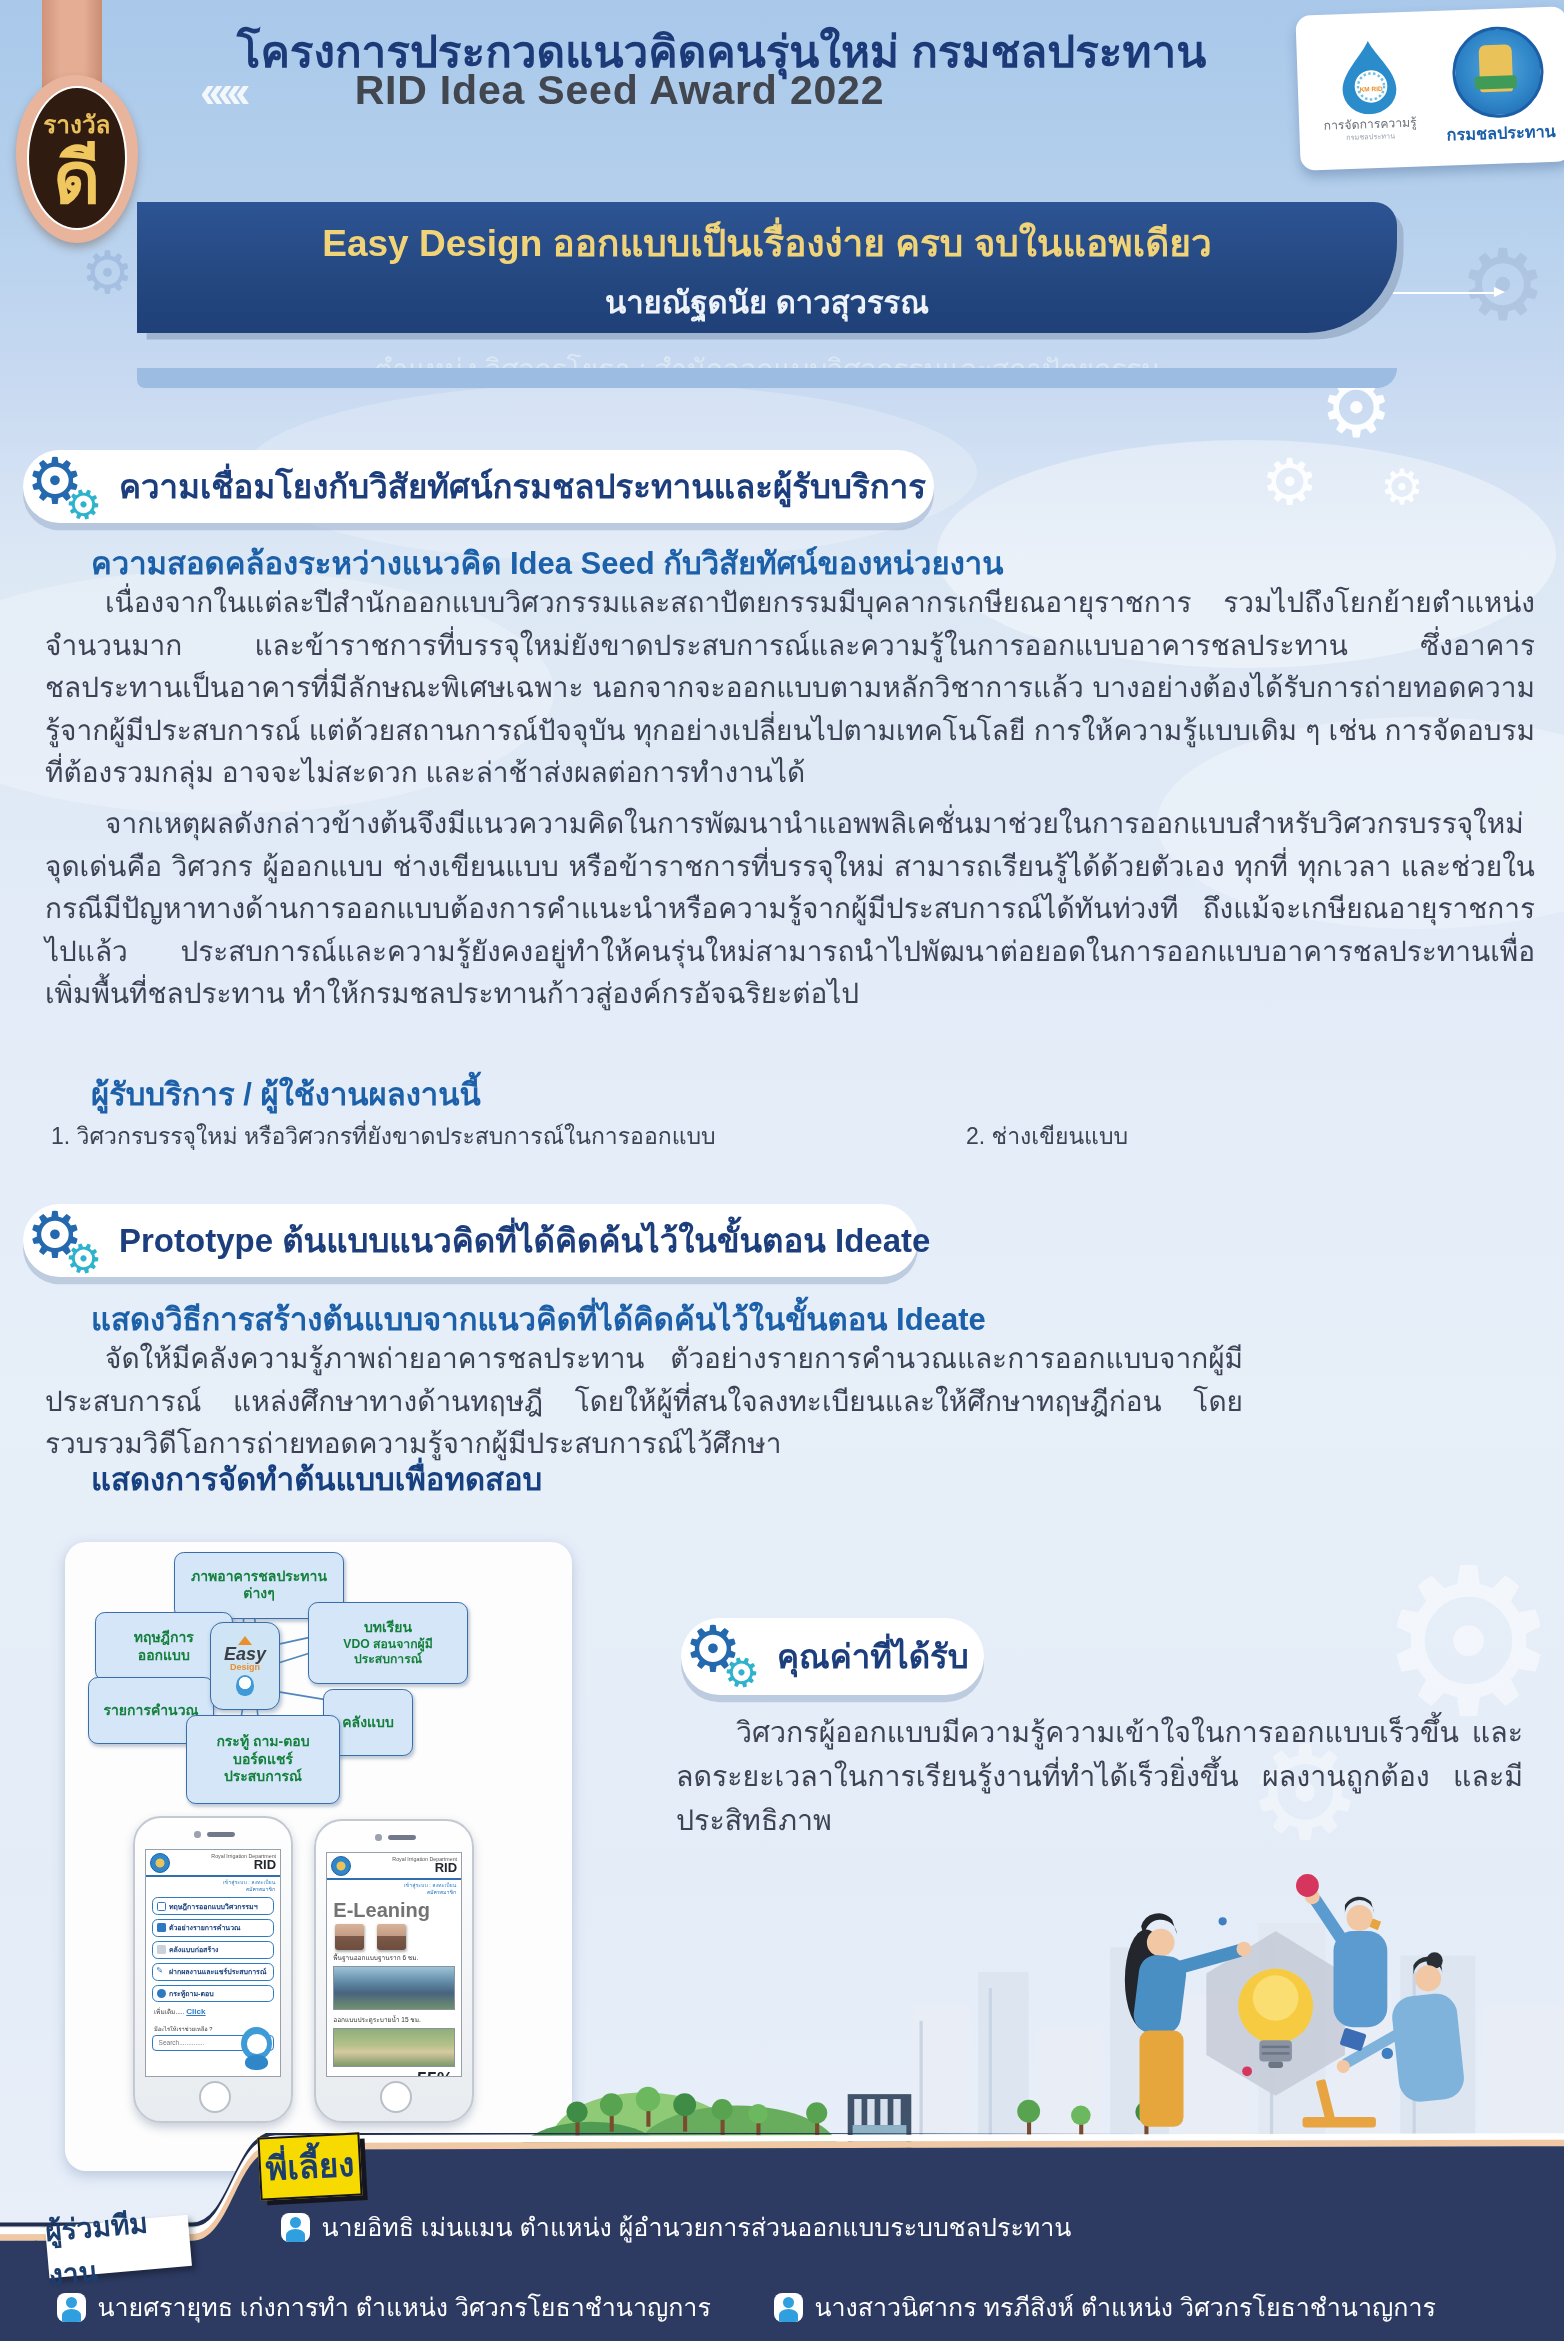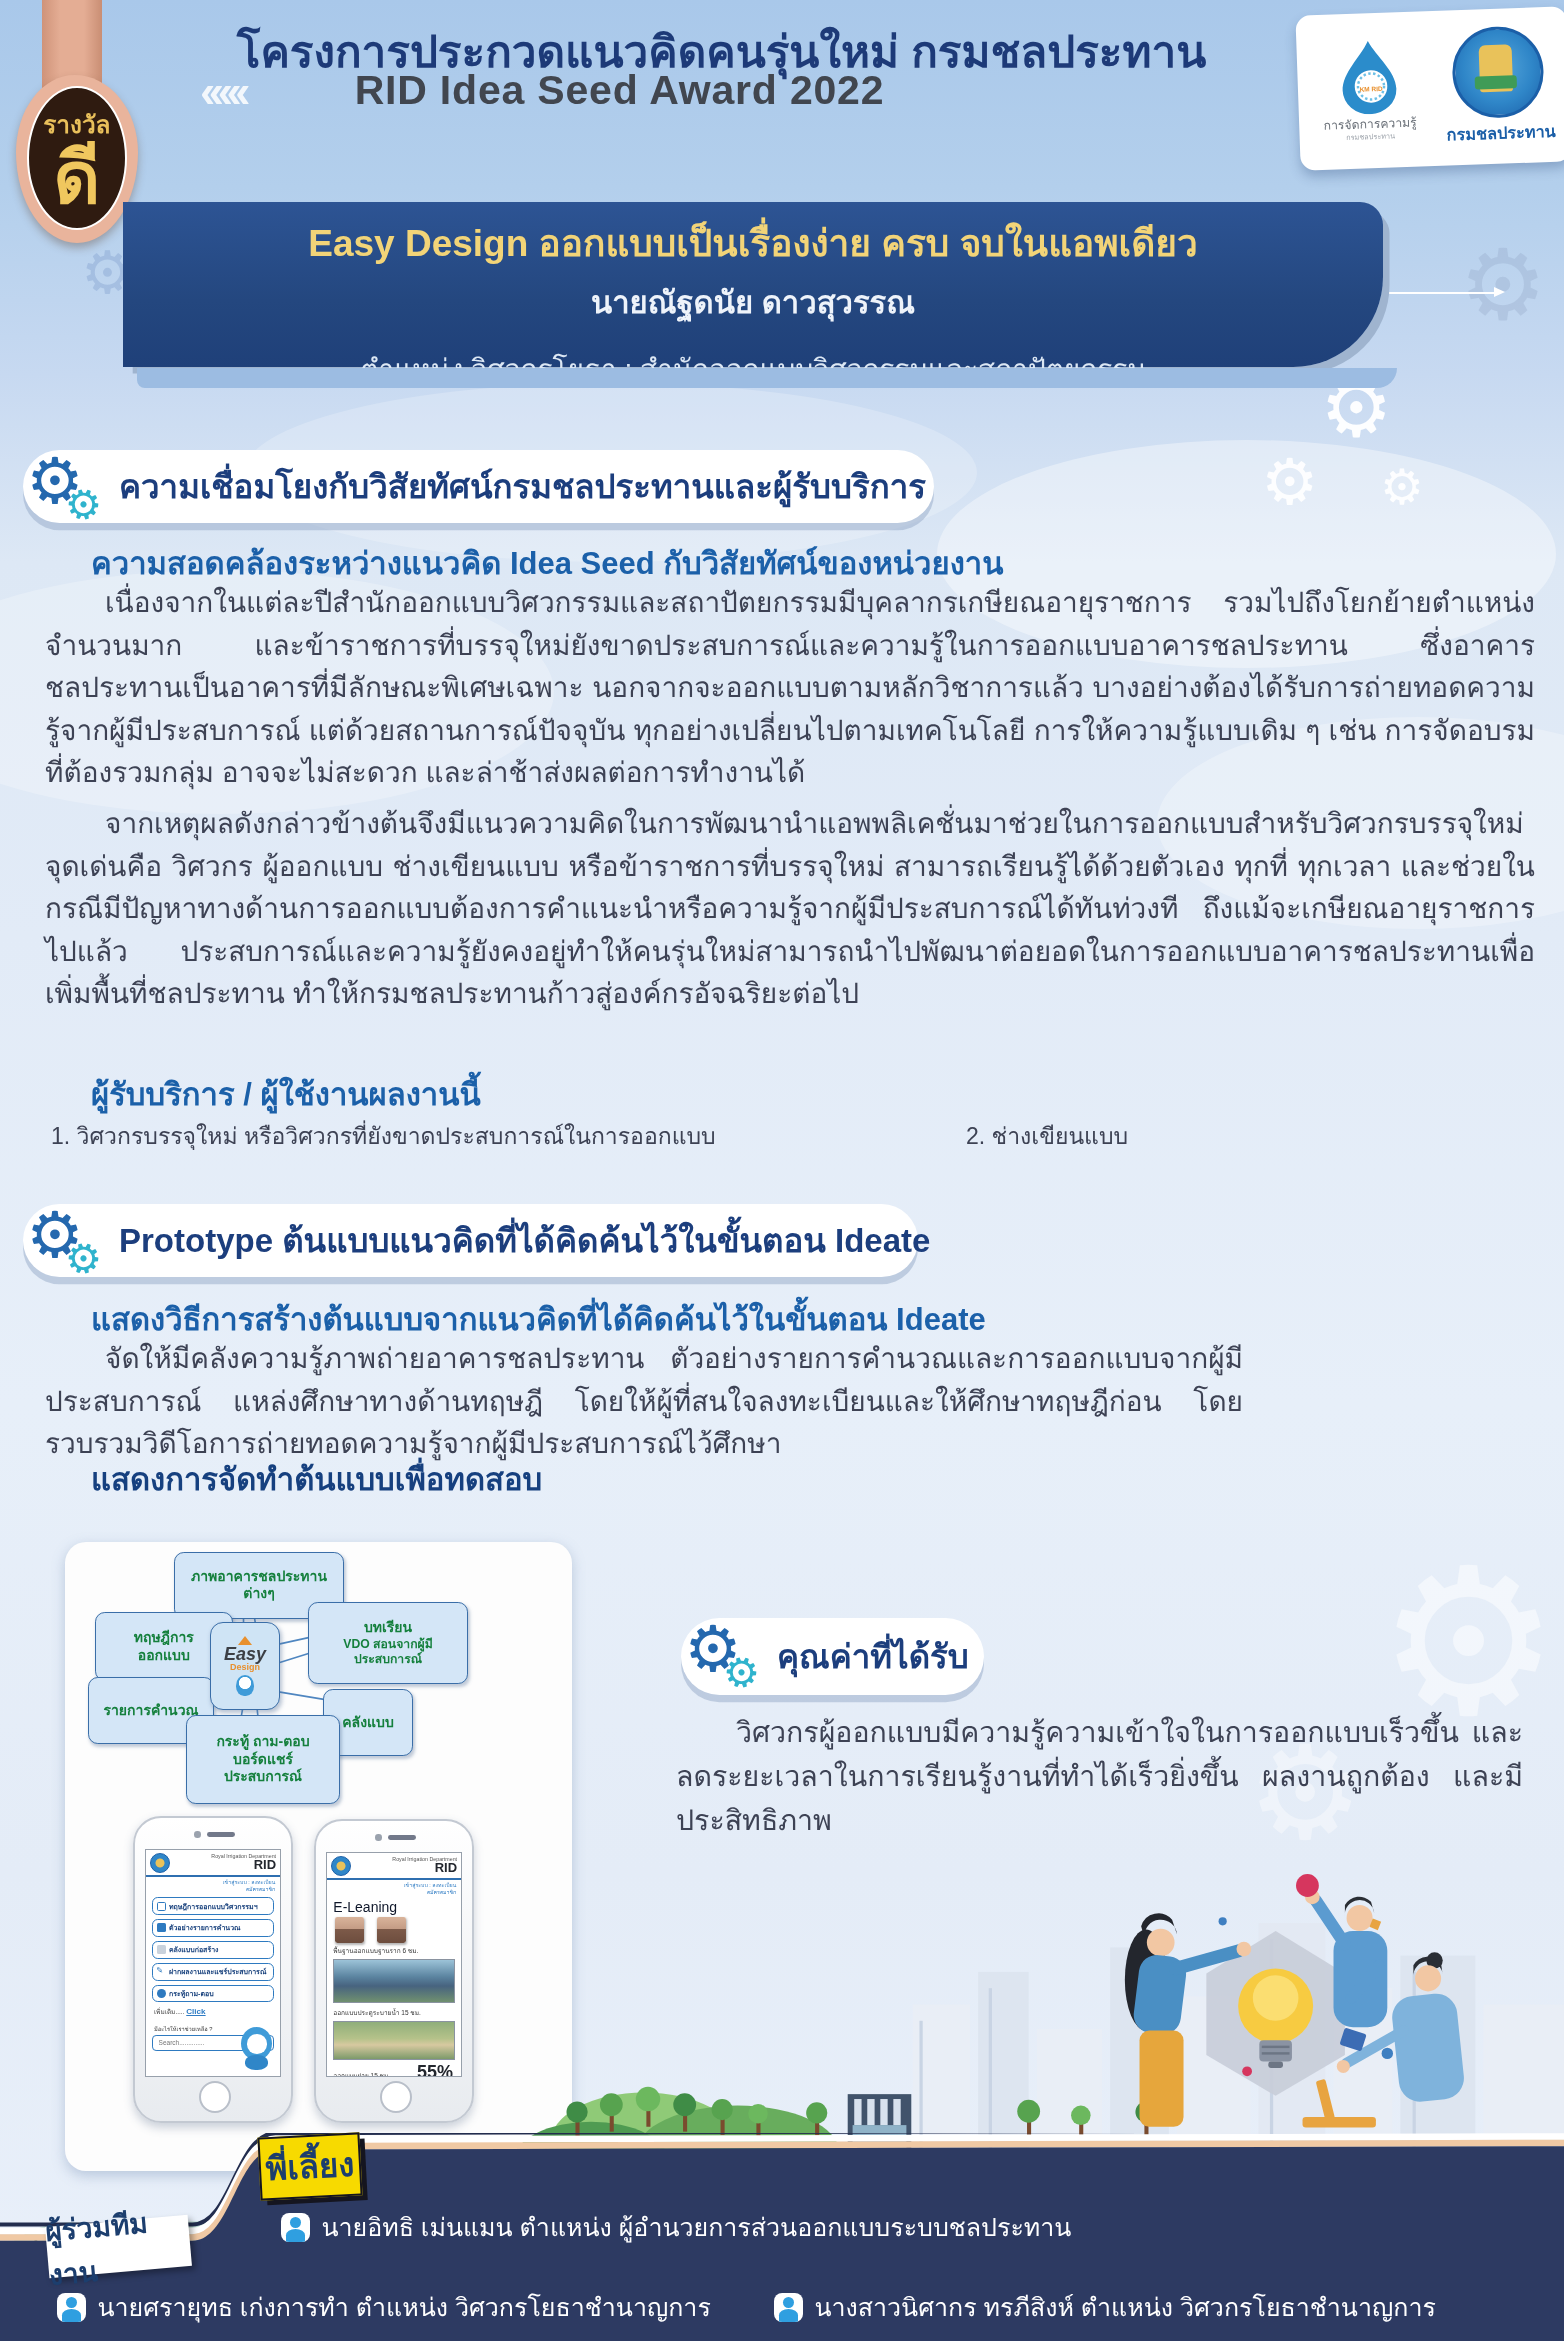--- a/index.html
+++ b/index.html
@@ -88,21 +88,21 @@
   .more-row{font-size:6.5px;color:#444;padding:4.9px 0 0 8.1px;}
   .more-link{color:#2f7cc4;font-weight:bold;font-size:8.1px;text-decoration:underline;}
   .help-row{font-size:5.7px;color:#333;padding:6.5px 0 0.8px 8.1px;}
   .search-box{margin:0 6.5px;border:1.6px solid #2e7ac0;border-radius:4.1px;display:flex;align-items:center;height:14.7px;padding:0 3.3px;background:#fff;}
   .search-box input{border:none;outline:none;font-size:6.5px;color:#666;width:81px;background:transparent;}
   .mic{width:4.1px;height:7.3px;border-radius:2.4px;background:#6b7280;margin-left:auto;}
   .mascot{position:absolute;right:6.5px;bottom:4.9px;width:34px;height:44px;}
   .mascot .hood{position:absolute;left:1.6px;top:0;width:31px;height:33px;border-radius:50%;background:#3f9bd8;}
   .mascot .face{position:absolute;left:7.3px;top:7.3px;width:19.6px;height:19.6px;border-radius:50%;background:#fff;}
   .mascot .body{position:absolute;left:5.7px;top:28px;width:23px;height:14.7px;border-radius:45%;background:#2f86c8;}
-  .el-title{font-size:14px;font-weight:normal;color:#0f172a;padding:3.3px 0 1.6px 6.5px;}
+  .el-title{font-size:20px;font-weight:bold;color:#737373;padding:3.3px 0 1.6px 6.5px;}
   .cube{width:29px;height:26px;border-radius:2.4px;background:linear-gradient(180deg,#d9b49b 0%,#c49c85 45%,#7d5a49 46%,#6d4d3e 100%);box-shadow:0.8px 1.6px 2.4px rgba(0,0,0,.3);}
   .el-caption{font-size:6.5px;color:#333;padding:3.3px 0 1.6px 6.5px;}
   .photo{margin:1.6px 6.5px;border:0.8px solid #8a93a0;}
   .progress-num{font-size:18px;color:#23272e;font-weight:bold;}
 
   
   .value-text{position:absolute;font-size:28.5px;line-height:1.55;color:#3d4254;text-align:justify;text-indent:60px;}
 
   
   .tag-yellow{position:absolute;background:#f7da00;border:2.4px solid #15151f;box-shadow:5.7px 5.7px 0 -0.8px #15151f;
@@ -160,21 +160,21 @@
   </div>
 
   <div class="ribbon" style="left:42px;top:0;width:60px;height:139px;"></div>
   <div class="scallop" style="left:16.3px;top:75px;width:122px;height:168px;">
     <div class="badge-inner" style="left:10.6px;top:11.4px;width:96px;height:140px;">
       <div class="badge-top">รางวัล</div>
       <div class="badge-award">ดี</div>
     </div>
   </div>
 
-  <div class="banner" style="left:123px;top:202px;width:1260px;height:165px;">
+  <div class="banner" style="left:137px;top:202px;width:1260px;height:131px;">
     <div class="banner-title">Easy Design ออกแบบเป็นเรื่องง่าย ครบ จบในแอพเดียว</div>
     <div class="banner-author">นายณัฐดนัย  ดาวสุวรรณ</div>
     <div class="banner-pos">ตำแหน่ง วิศวกรโยธา :  สำนักออกแบบวิศวกรรมและสถาปัตยกรรม</div>
   </div>
   <div class="swoosh" style="left:137px;top:368px;width:1260px;height:19.6px;"></div>
 
   <div class="pill" style="left:23px;top:450px;width:911px;height:73px;">
     <span class="pill-icon">
       <span class="g0">⚙</span>
         <span class="g1">⚙</span>

